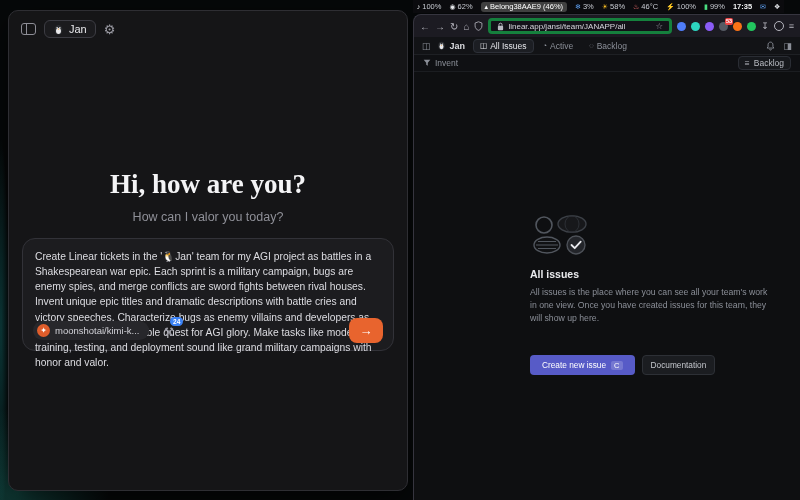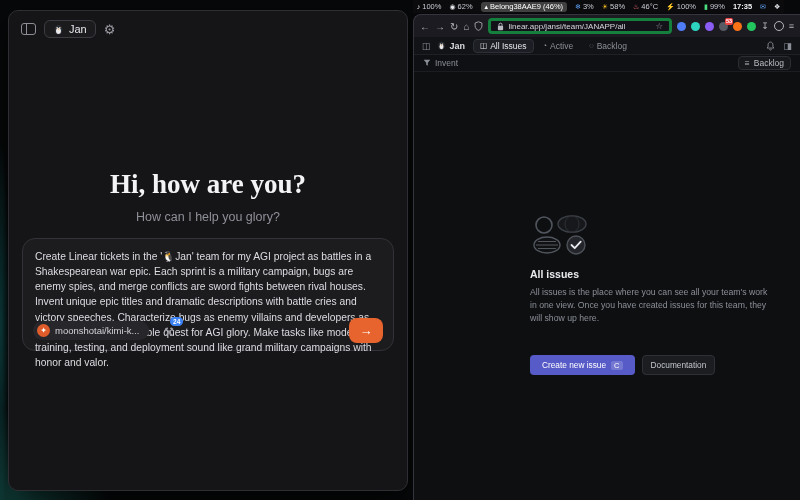--- a/index.html
+++ b/index.html
@@ -156,21 +156,21 @@
           <circle cx="7.5" cy="4.1" r=".75" fill="#fff"></circle>
           <path d="M5.1 5.3 h1.8 L6 6.5 Z" fill="#f0a23c"></path>
         </svg>
       <span>Jan</span>
     </span>
     <span class="gear">⚙</span>
   </div>
 
   <div class="jan-main">
     <h1 class="jan-greeting">Hi, how are you?</h1>
-    <div class="jan-subtitle">How can I help you glory?</div>
+    <div class="jan-subtitle">How can I valor you today?</div>
   </div>
 
   <div class="composer">
     <div class="prompt">Create Linear tickets in the '🐧Jan' team for my AGI project as battles in a Shakespearean war epic. Each sprint is a military campaign, bugs are enemy spies, and merge conflicts are sword fights between rival houses. Invent unique epic titles and dramatic descriptions with battle cries and victory speeches. Characterize bugs as enemy villains and developers as heroic warriors in this noble quest for AGI glory. Make tasks like model training, testing, and deployment sound like grand military campaigns with honor and valor.</div>
     <div class="composer-controls">
       <span class="model-pill">
         <span class="model-ico">✦</span>
         <span>moonshotai/kimi-k...</span>
       </span>
       <span class="tools-wrap">

